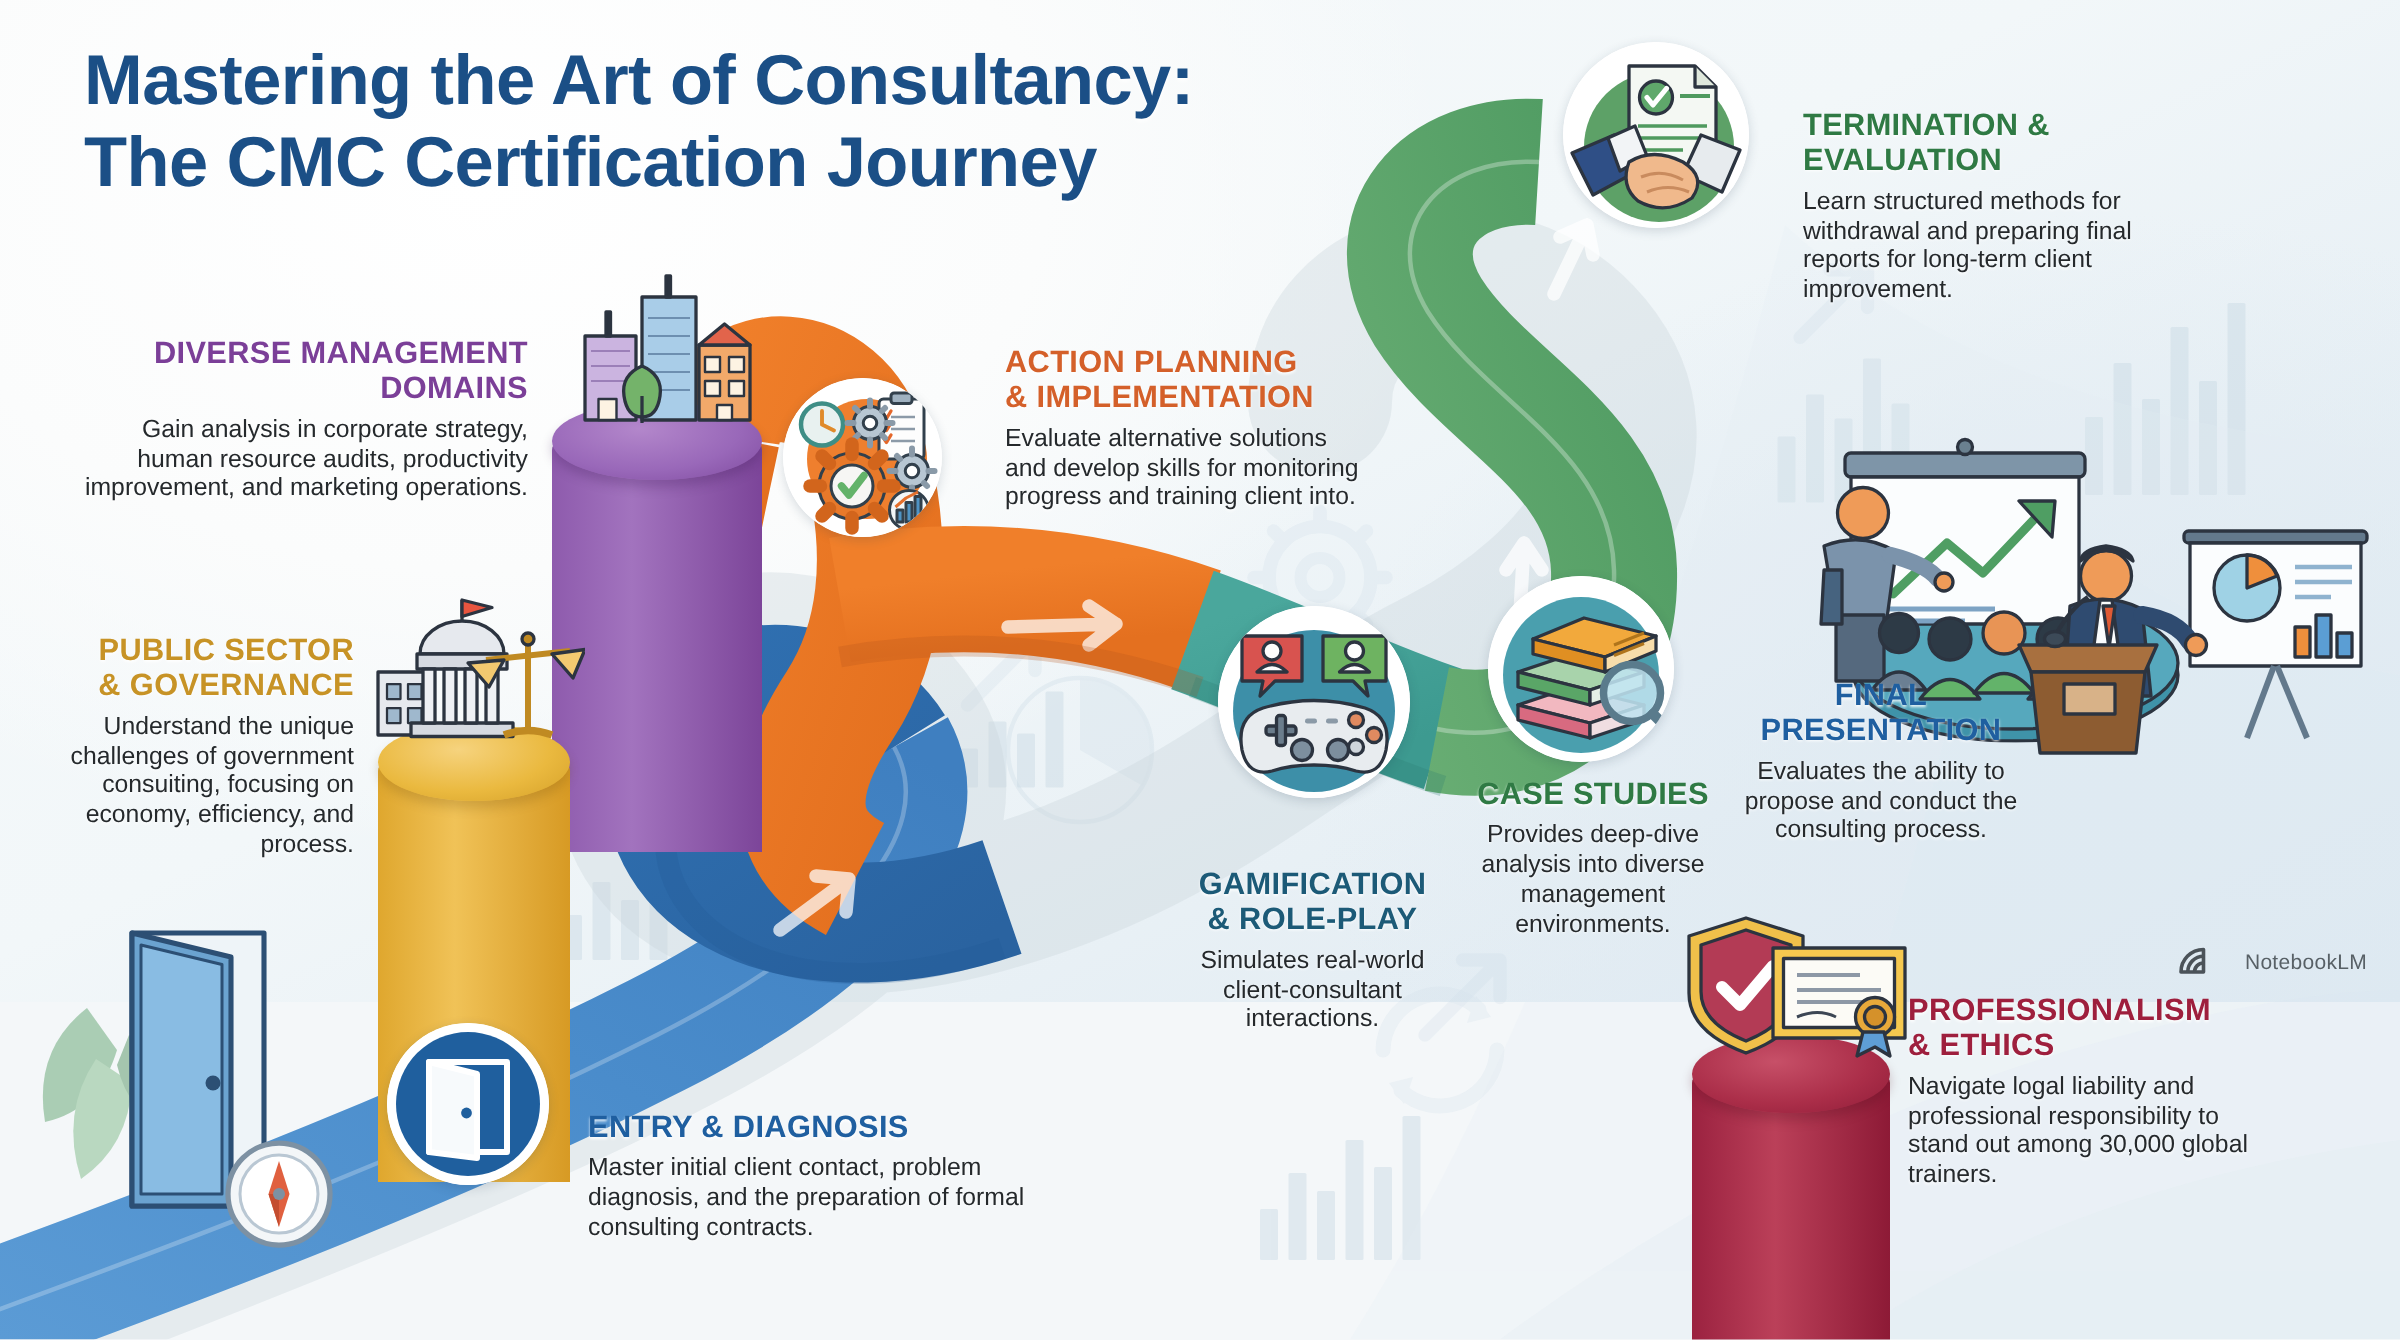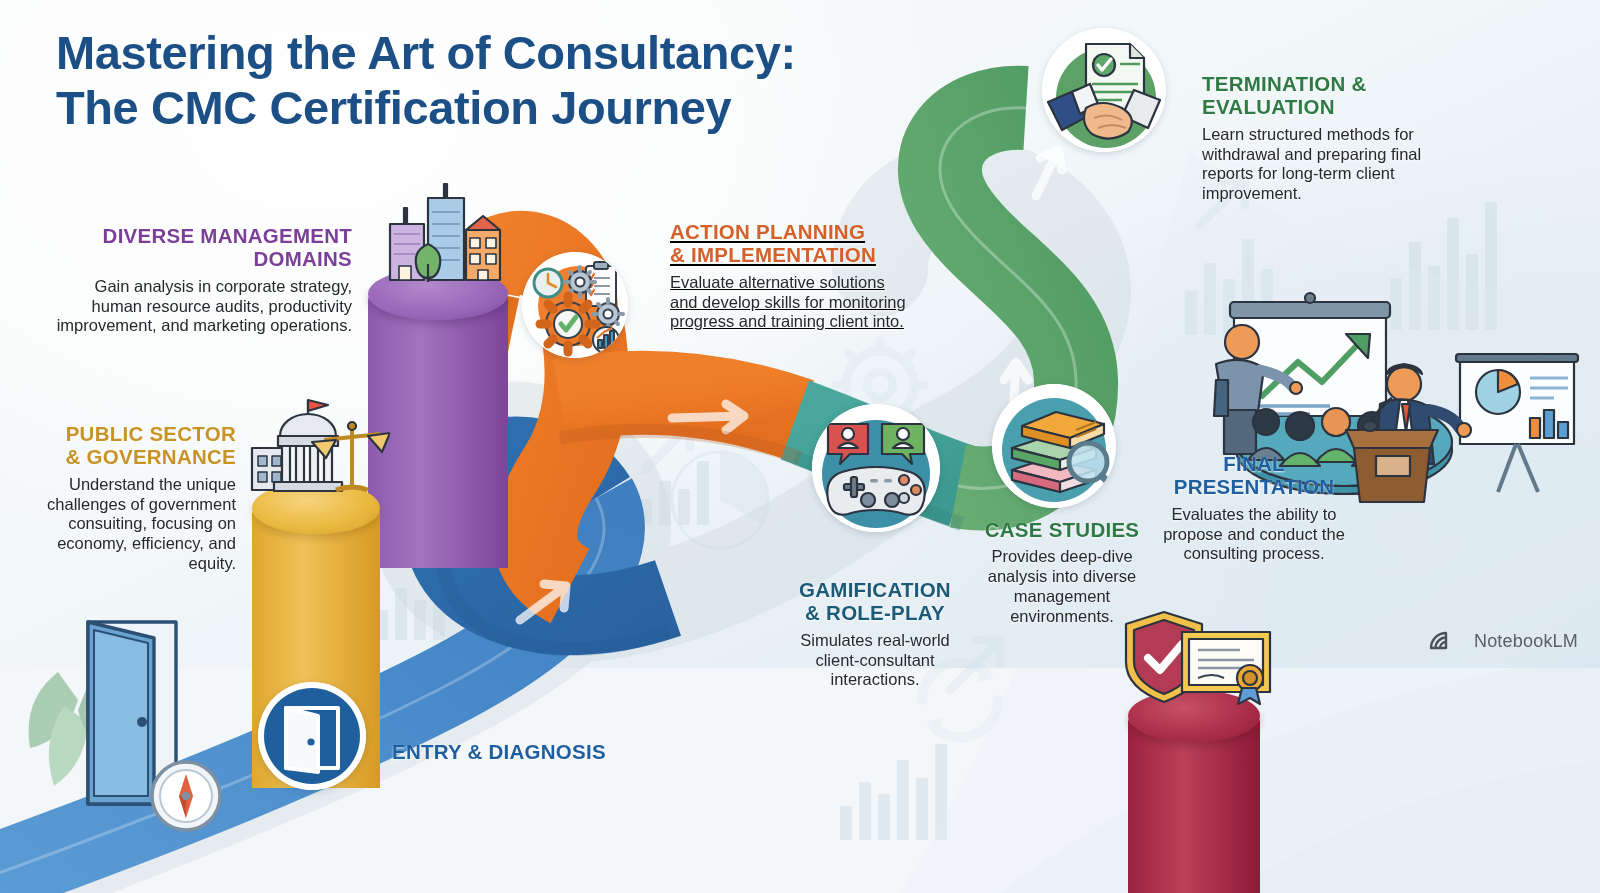--- a/index.html
+++ b/index.html
@@ -45,21 +45,21 @@
     display:flex;align-items:center;justify-content:center;overflow:hidden;
   }
   .medal > svg{display:block;}
   
   .pillar{position:absolute;}
   .pillar .shaft{position:absolute;left:0;top:26px;width:100%;border-radius:6px 6px 0 0;}
   .pillar .cap{position:absolute;left:0;top:0;width:100%;height:52px;border-radius:50%;}
   
   #watermark{
     position:absolute;right:22px;bottom:16px;display:flex;align-items:center;gap:24px;
-    color:#3b4348;font-size:18px;letter-spacing:.2px;opacity:.82;
+    color:#3b4348;font-size:14px;letter-spacing:.2px;opacity:.82;
   }
 </style>
 </head>
 <body>
 
 <div id="stage">
 
   <div class="bars" style="left:1390px;top:200px;height:130px;">
     <i style="height:52px"></i>
       <i style="height:88px"></i>
@@ -588,41 +588,42 @@
       <span>DOMAINS</span>
     </h3>
     <p>Gain analysis in corporate strategy, human resource audits, productivity improvement, and marketing operations.</p>
   </div>
 
   <div class="block ta-r" style="left:22px;top:422px;width:214px;">
     <h3 style="color:#c79326;">
       <span>PUBLIC SECTOR</span><br>
       <span>&amp; GOVERNANCE</span>
     </h3>
-    <p>Understand the unique challenges of government consuiting, focusing on economy, efficiency, and equity.</p>
-  </div>
-
-  <div class="block ta-l" style="left:670px;top:220px;width:240px;text-decoration:underline;">
+    <p>Understand the unique challenges of government consuiting, focusing on economy, efficiency, and process.</p>
+  </div>
+
+  <div class="block ta-l" style="left:670px;top:230px;width:240px;">
     <h3 style="color:#d4602a;">
       <span>ACTION PLANNING</span><br>
       <span>&amp; IMPLEMENTATION</span>
     </h3>
     <p>Evaluate alternative solutions and develop skills for monitoring progress and training client into.</p>
   </div>
 
   <div class="block ta-l" style="left:1202px;top:72px;width:248px;">
     <h3 style="color:#2f7a44;">
       <span>TERMINATION &amp;</span><br>
       <span>EVALUATION</span>
     </h3>
     <p>Learn structured methods for withdrawal and preparing final reports for long-term client improvement.</p>
   </div>
 
   <div class="block ta-l" style="left:392px;top:740px;width:320px;">
     <h3 style="color:#1f5fa0;">ENTRY &amp; DIAGNOSIS</h3>
+    <p>Master initial client contact, problem diagnosis, and the preparation of formal consulting contracts.</p>
   </div>
 
   <div class="block ta-c" style="left:782px;top:578px;width:186px;">
     <h3 style="color:#1c5a77;">
       <span>GAMIFICATION</span><br>
       <span>&amp; ROLE-PLAY</span>
     </h3>
     <p>Simulates real-world client-consultant interactions.</p>
   </div>
 
@@ -632,20 +633,27 @@
   </div>
 
   <div class="block ta-c" style="left:1158px;top:452px;width:192px;">
     <h3 style="color:#1f5fa0;">
       <span>FINAL</span><br>
       <span>PRESENTATION</span>
     </h3>
     <p>Evaluates the ability to propose and conduct the consulting process.</p>
   </div>
 
+  <div class="block ta-l" style="left:1272px;top:662px;width:230px;">
+    <h3 style="color:#9e1f3d;">
+      <span>PROFESSIONALISM</span><br>
+      <span>&amp; ETHICS</span>
+    </h3>
+    <p>Navigate logal liability and professional responsibility to stand out among 30,000 global trainers.</p>
+  </div>
 
   <div id="watermark">
     <svg width="22" height="22" viewBox="0 0 22 22">
       <path d="M3 18 A15 15 0 0 1 18 3 L18 18 Z" fill="none" stroke="#2b3238" stroke-width="2.4" stroke-linejoin="round"></path>
       <path d="M7.5 18 A10.5 10.5 0 0 1 18 7.5" fill="none" stroke="#2b3238" stroke-width="2.4"></path>
       <path d="M12 18 A6 6 0 0 1 18 12" fill="none" stroke="#2b3238" stroke-width="2.4"></path>
     </svg>
     <span>NotebookLM</span>
   </div>
 

